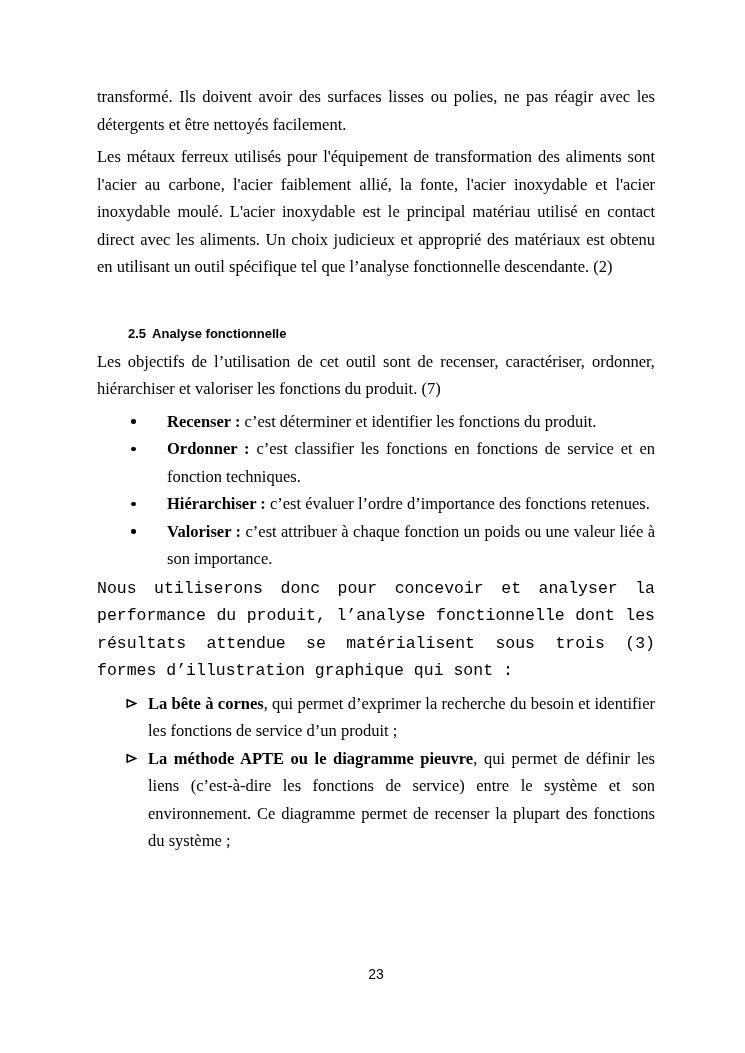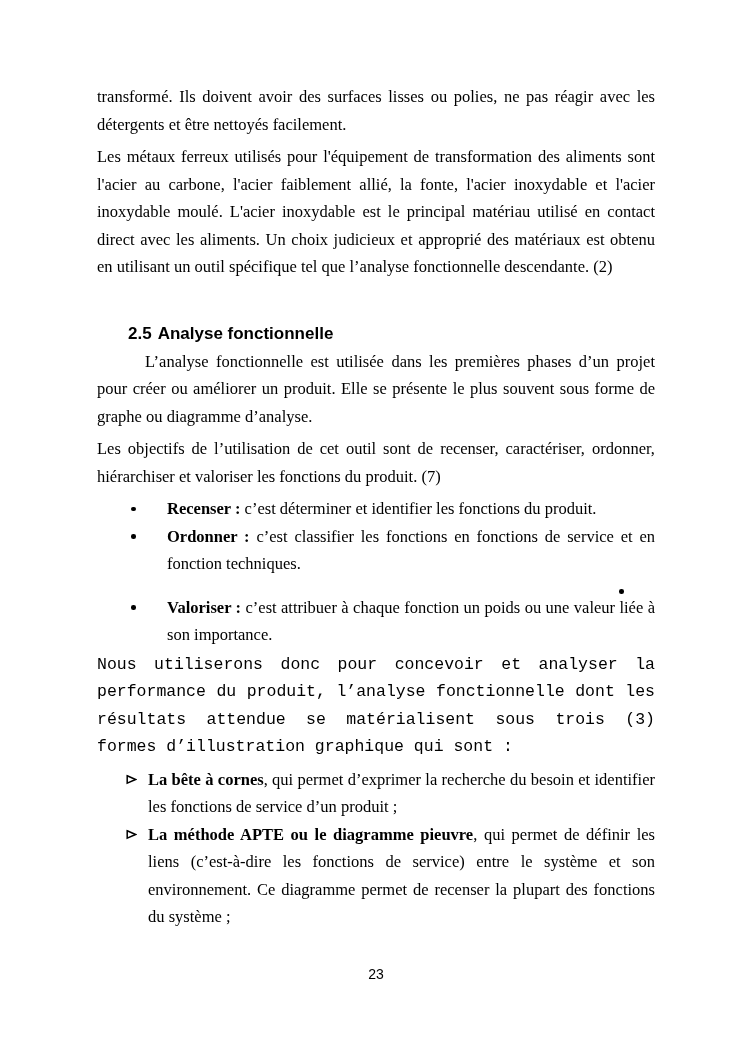--- a/index.html
+++ b/index.html
@@ -26,21 +26,21 @@
     margin: 0 0 5px 0;
     line-height: 27.5px;
     text-align: justify;
   }
   p.indent-first { text-indent: 48px; }
   .section-heading {
     margin: 42px 0 3px 31px;
     line-height: 22px;
     font-family: "Liberation Sans", "DejaVu Sans", sans-serif;
     font-weight: bold;
-    font-size: 17px;
+    font-size: 13px;
     color: #000000;
     white-space: nowrap;
   }
   .section-heading .h-num { margin-right: 6px; }
   .list { margin: 0 0 2px 0; }
   .list.arrow-list { margin-bottom: 0; }
   .list-item { display: flex; align-items: flex-start; justify-content: flex-end; }
   .list-item .li-text {
     flex: 1 1 auto;
     line-height: 27.5px;
@@ -85,21 +85,20 @@
   <div class="content">
 
     <p class="body-par">transformé. Ils doivent avoir des surfaces lisses ou polies, ne pas réagir avec les détergents et être nettoyés facilement.</p>
 
     <p class="body-par">Les métaux ferreux utilisés pour l'équipement de transformation des aliments sont l'acier au carbone, l'acier faiblement allié, la fonte, l'acier inoxydable et l'acier inoxydable moulé. L'acier inoxydable est le principal matériau utilisé en contact direct avec les aliments. Un choix judicieux et approprié des matériaux est obtenu en utilisant un outil spécifique tel que l’analyse fonctionnelle descendante. (2)</p>
 
     <h2 class="section-heading">
       <span class="h-num">2.5</span><span>Analyse fonctionnelle</span>
     </h2>
 
-    <p class="body-par indent-first">L’analyse fonctionnelle est utilisée dans les premières phases d’un projet pour créer ou améliorer un produit. Elle se présente le plus souvent sous forme de graphe ou diagramme d’analyse.</p>
 
     <p class="body-par">Les objectifs de l’utilisation de cet outil sont de recenser, caractériser, ordonner, hiérarchiser et valoriser les fonctions du produit. (7)</p>
 
     <div class="list bullet-list">
 
       <div class="list-item">
         <span class="b-marker">
             <span class="dot"></span>
           </span>
         <div class="li-text">
@@ -114,20 +113,23 @@
           </span>
         <div class="li-text">
           <b>Ordonner :</b><span> c’est classifier les fonctions en fonctions de service et en fonction techniques.</span>
         </div>
       </div>
 
       <div class="list-item">
         <span class="b-marker">
             <span class="dot"></span>
           </span>
+        <div class="li-text">
+          <b>Hiérarchiser :</b><span> c’est évaluer l’ordre d’importance des fonctions retenues.</span>
+        </div>
       </div>
 
       <div class="list-item">
         <span class="b-marker">
             <span class="dot"></span>
           </span>
         <div class="li-text">
           <b>Valoriser :</b><span> c’est attribuer à chaque fonction un poids ou une valeur liée à son importance.</span>
         </div>
       </div>

